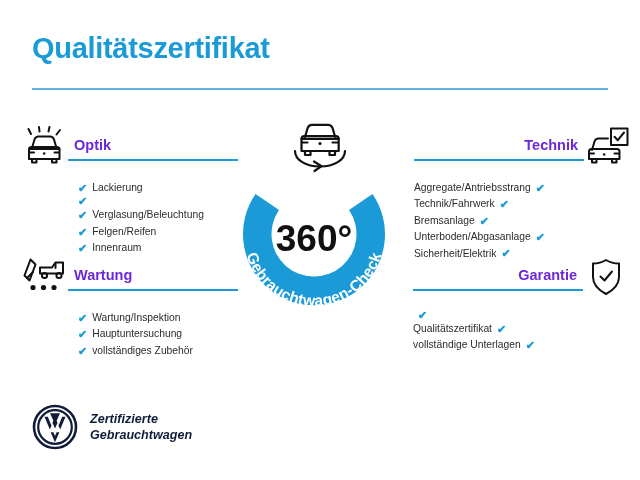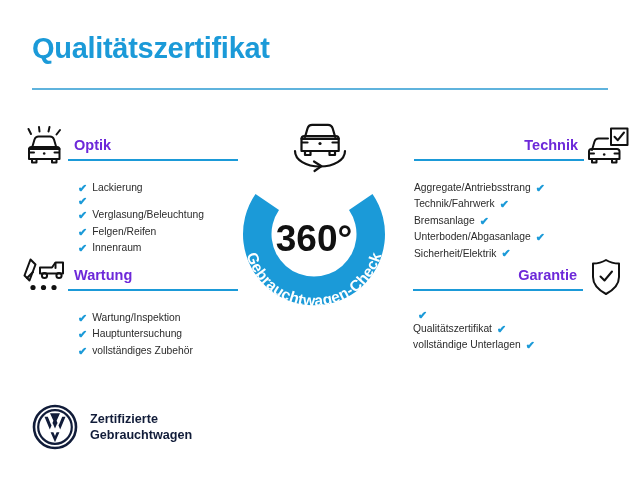--- a/index.html
+++ b/index.html
@@ -144,21 +144,21 @@
     align-items: center;
   }
   .vw-logo { width: 46px; height: 46px; flex: 0 0 46px; }
   .vw-text {
     margin-left: 12px;
     font-size: 12.6px;
     font-weight: bold;
     color: #111c39;
     line-height: 16px;
   }
-  .vw-text span { display: block; }
+  .vw-text span { display: block; font-style: italic; }
 </style>
 </head>
 <body>
 
 <div class="page">
 
   <div class="title">Qualitätszertifikat</div>
   <div class="title-rule"></div>
 
   <div class="section sec-optik">

